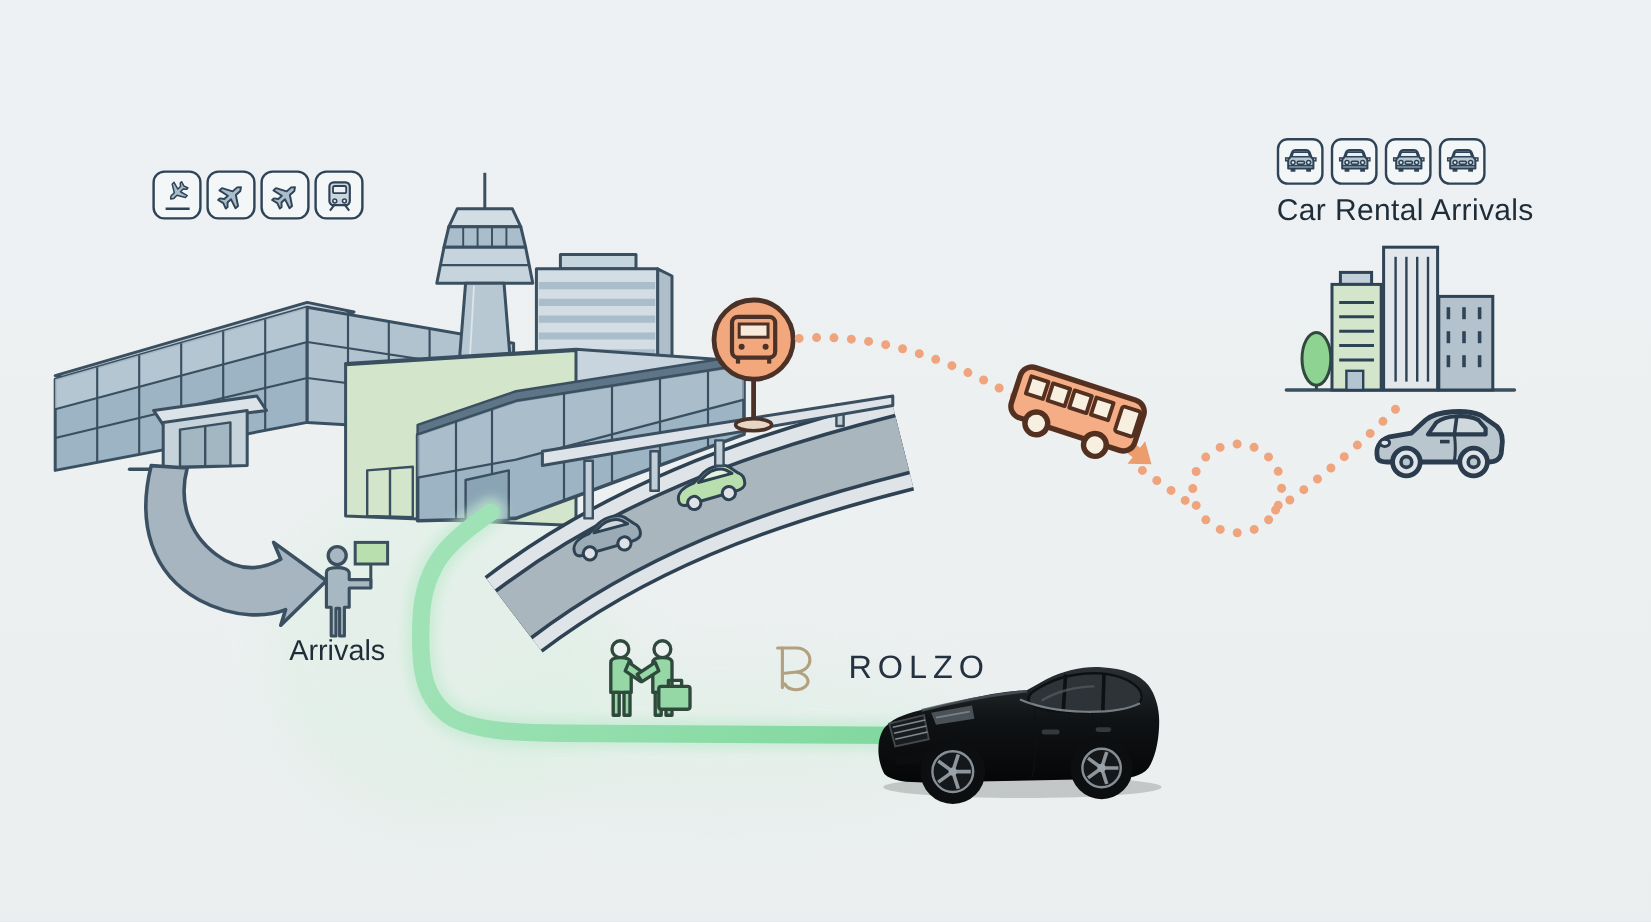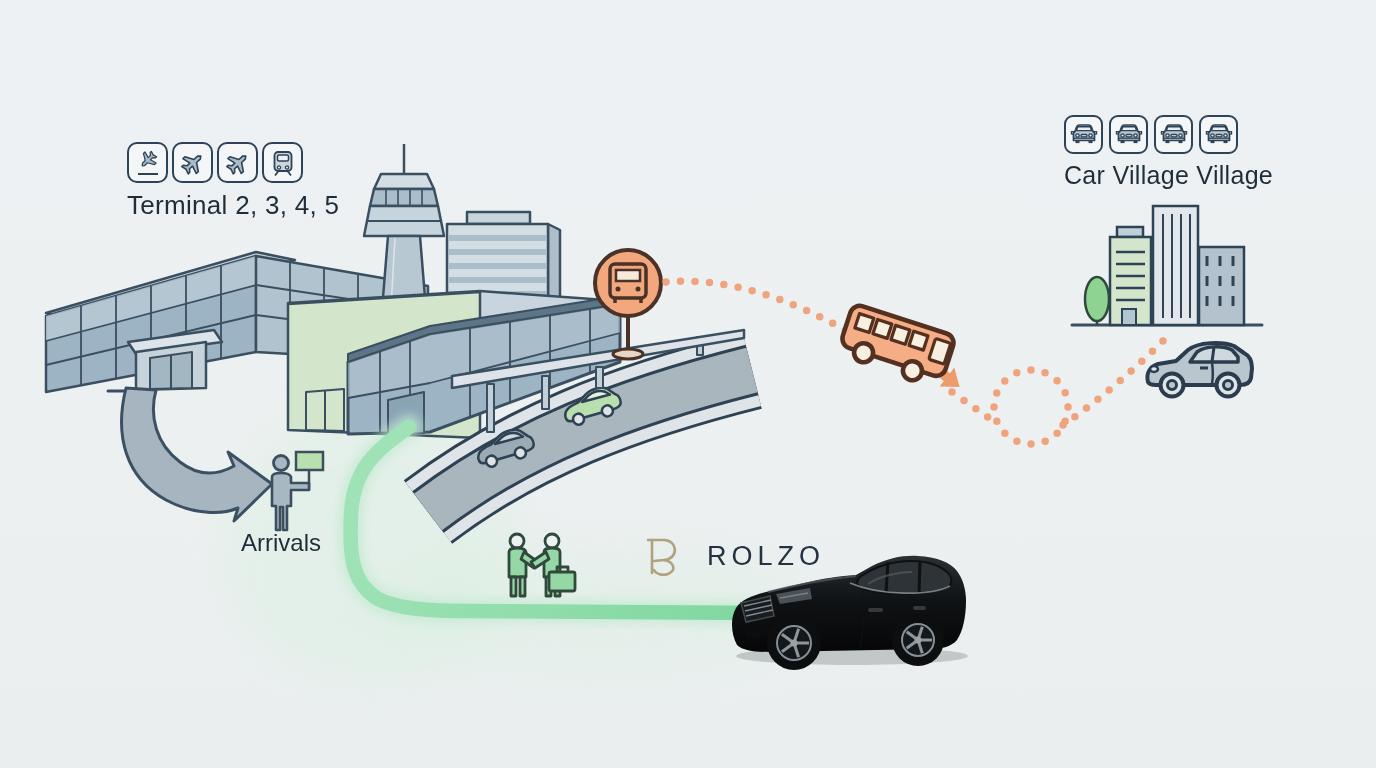--- a/index.html
+++ b/index.html
@@ -342,21 +342,20 @@
       <svg width="30" height="30" viewBox="-15 -15 30 30">
         <rect x="-8.5" y="-11" width="17" height="19" rx="3.5" fill="#c9d6de" stroke="#2f4356" stroke-width="1.8"></rect>
         <rect x="-5.5" y="-8" width="11" height="6" rx="1.5" fill="#eef2f5" stroke="#2f4356" stroke-width="1.5"></rect>
         <circle cx="-4" cy="4.5" r="1.6" fill="#eef2f5" stroke="#2f4356" stroke-width="1.3"></circle>
         <circle cx="4" cy="4.5" r="1.6" fill="#eef2f5" stroke="#2f4356" stroke-width="1.3"></circle>
         <line x1="-4.5" y1="8" x2="-8" y2="12.5" stroke="#2f4356" stroke-width="1.8"></line>
         <line x1="4.5" y1="8" x2="8" y2="12.5" stroke="#2f4356" stroke-width="1.8"></line>
       </svg>
     </div>
   </div>
-  <div class="label">Terminal 2, 3, 4, 5</div>
 </div>
 
 <div class="block rental" style="left:1064px;top:115px;">
   <div class="icon-row">
     <div class="tile small">
       <svg width="30" height="30" viewBox="-15 -15 30 30">
         <rect x="-12.6" y="-3.4" width="2.4" height="2.4" fill="#b6c7d2" stroke="#2f4356" stroke-width="1.2"></rect>
         <rect x="10.2" y="-3.4" width="2.4" height="2.4" fill="#b6c7d2" stroke="#2f4356" stroke-width="1.2"></rect>
         <path d="M -10.5,5.5 L -10.5,-1 C -10.5,-2.5 -10,-3.2 -9,-3.6 L -7.3,-8.2 C -6.8,-9.4 -6,-10 -4.6,-10 L 4.6,-10 C 6,-10 6.8,-9.4 7.3,-8.2 L 9,-3.6 C 10,-3.2 10.5,-2.5 10.5,-1 L 10.5,5.5 Z" fill="#b6c7d2" stroke="#2f4356" stroke-width="1.7" stroke-linejoin="round"></path>
         <path d="M -6.2,-8.3 L 6.2,-8.3 L 7.6,-4.4 L -7.6,-4.4 Z" fill="#e8eef2" stroke="#2f4356" stroke-width="1.4"></path>
@@ -404,21 +403,21 @@
         <path d="M -6.2,-8.3 L 6.2,-8.3 L 7.6,-4.4 L -7.6,-4.4 Z" fill="#e8eef2" stroke="#2f4356" stroke-width="1.4"></path>
         <circle cx="-6.5" cy="0.5" r="1.7" fill="#e8eef2" stroke="#2f4356" stroke-width="1.3"></circle>
         <circle cx="6.5" cy="0.5" r="1.7" fill="#e8eef2" stroke="#2f4356" stroke-width="1.3"></circle>
         <rect x="-3" y="-0.6" width="6" height="2.4" rx="1" fill="none" stroke="#2f4356" stroke-width="1.3"></rect>
         <line x1="-10.5" y1="3.2" x2="10.5" y2="3.2" stroke="#2f4356" stroke-width="1.3"></line>
         <rect x="-8.5" y="5.5" width="4" height="2.6" fill="#2f4356"></rect>
             <rect x="4.5" y="5.5" width="4" height="2.6" fill="#2f4356"></rect>
       </svg>
     </div>
   </div>
-  <div class="label">Car Village Village</div>
+  <div class="label">Car Rental Arrivals</div>
 </div>
 
 <div class="arrivals">Arrivals</div>
 
 <div class="brand">
   <svg width="40" height="46" viewBox="0 0 40 46">
     <g fill="none" stroke="#b2a07f" stroke-width="2.6" stroke-linecap="round">
       <path d="M 8,7 L 8,40"></path>
       <path d="M 4,7 L 20,7 C 33,7 36,25 20,27 L 10,28"></path>
       <path d="M 20,27 C 30,29 33,37 24,41 C 18,43 12,41 10,37"></path>

